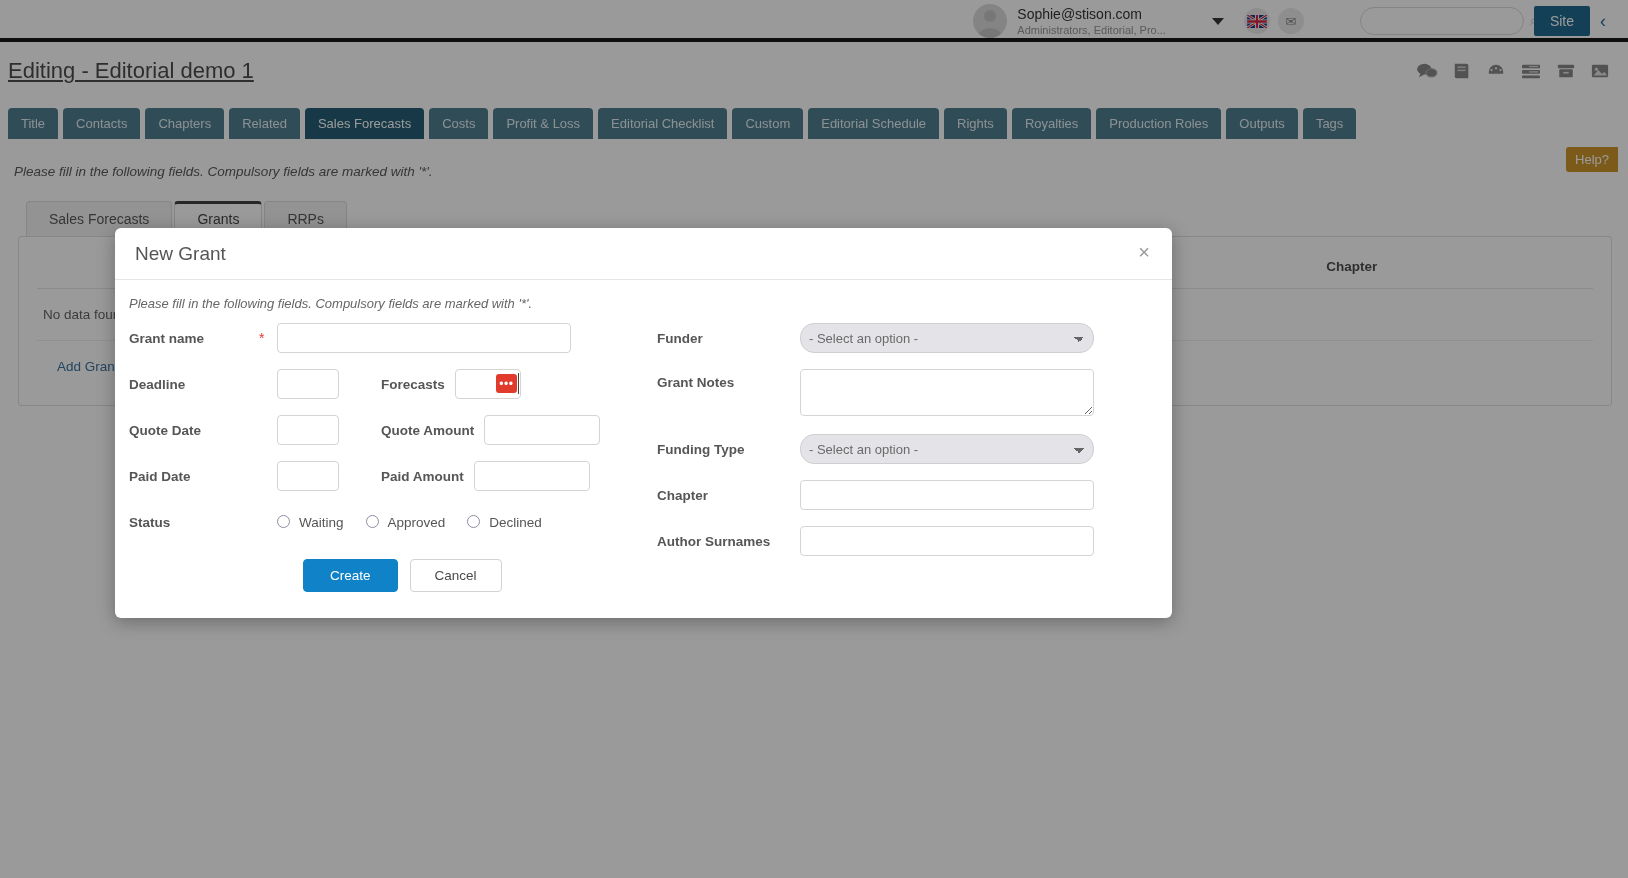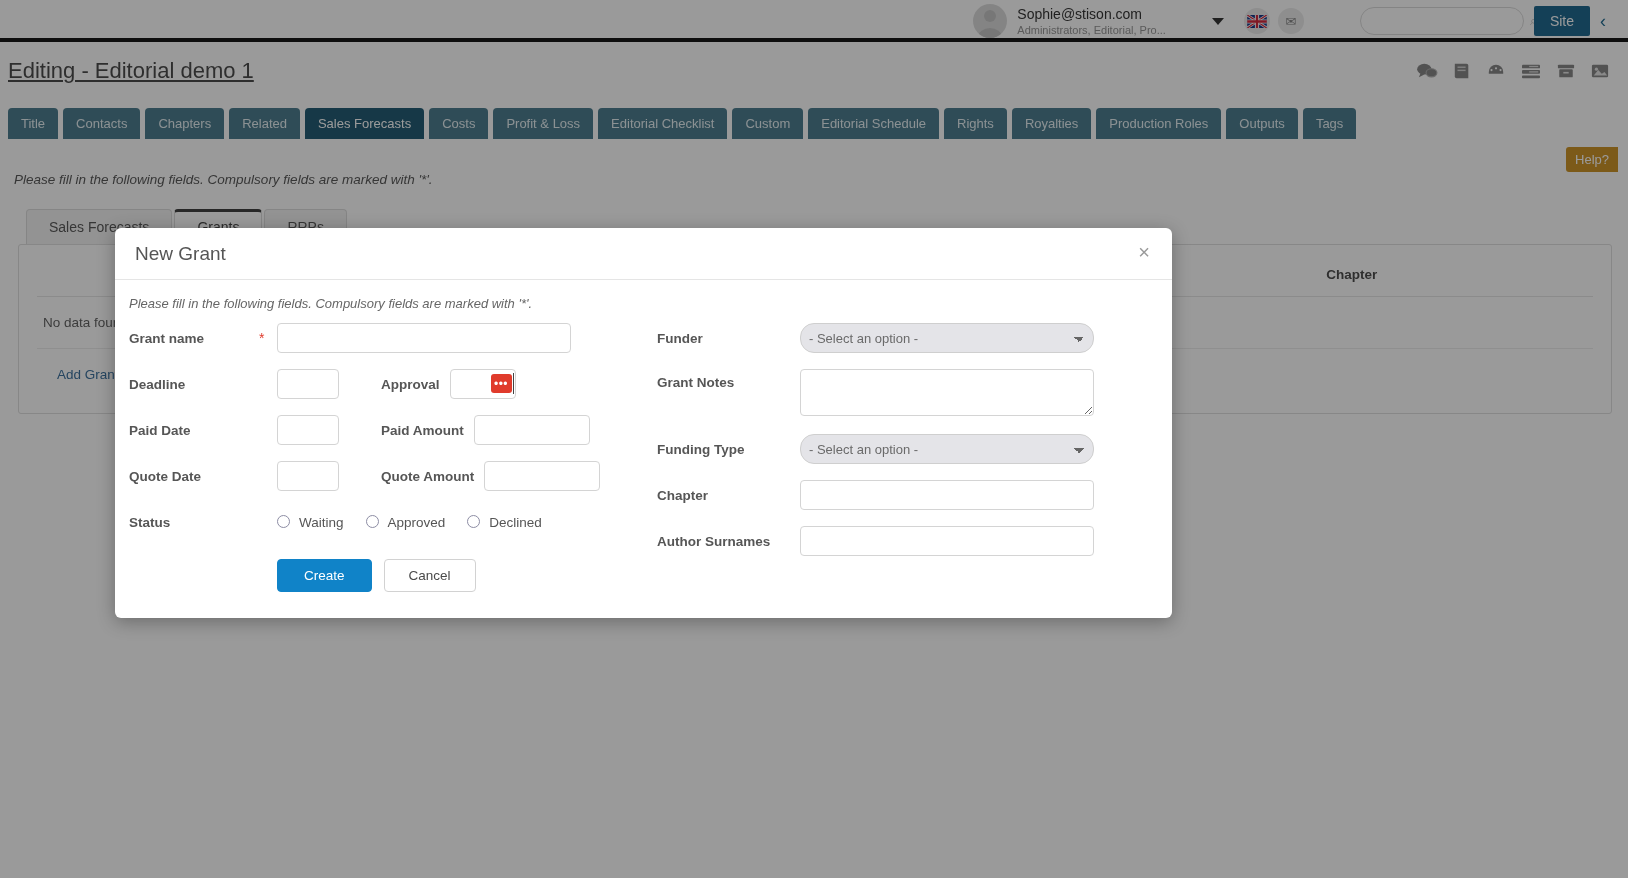--- a/index.html
+++ b/index.html
@@ -116,21 +116,21 @@
   .tab {
     background: #3d7285; color: #e3eef2;
     font-size: 13px;
     padding: 8px 13px;
     border-radius: 4px 4px 0 0;
     cursor: pointer; white-space: nowrap;
   }
   .tab.active { background: #0f4e68; color: #ffffff; }
 
   
-  .body-area { position: relative; padding: 8px 8px; }
+  .body-area { position: relative; padding: 0 8px; }
   .help-btn {
     position: absolute; right: 10px; top: 8px;
     background: #c98a14; color: #fff;
     font-size: 13px; padding: 5px 9px;
     border-radius: 3px 0 0 3px; cursor: pointer;
   }
   .compulsory-note {
     font-style: italic; font-size: 13.5px; color: #4a4a4a;
     padding: 25px 0 0 6px;
   }
@@ -308,21 +308,21 @@
   .finput.full { width: 294px; }
 
   .modal-actions {
     display: flex; align-items: center; gap: 12px;
     padding: 6px 0 0 148px;
   }
   .btn-create {
     background: #1083c8; color: #ffffff;
     border: 1px solid #1083c8; border-radius: 4px;
     font-size: 13.5px; font-family: inherit;
-    padding: 8px 26px; cursor: pointer;
+    padding: 8px 26px; cursor: pointer; margin-left: 26px;
   }
   .btn-cancel {
     background: #ffffff; color: #4a4a4a;
     border: 1px solid #d2d2d2; border-radius: 4px;
     font-size: 13.5px; font-family: inherit;
     padding: 8px 24px; cursor: pointer;
   }
 </style>
 </head>
 <body>
@@ -465,41 +465,41 @@
       <div class="frow">
         <label class="flabel">Grant name</label>
         <span class="req-star">*</span>
         <input class="finput grant-name" type="text" placeholder="" style="">
       </div>
 
       <div class="frow">
         <label class="flabel">Deadline</label>
         <span class="req-star"></span>
         <input class="finput date" type="text" style="">
-        <label class="inline-label">Approval</label>
+        <label class="inline-label">Forecasts</label>
         <span class="approval-wrap">
           <input class="finput approval" type="text" style="">
           <span class="approval-badge">•••</span>
           <span class="approval-caret"></span>
         </span>
       </div>
 
       <div class="frow">
+        <label class="flabel">Quote Date</label>
+        <span class="req-star"></span>
+        <input class="finput date" type="text" style="">
+        <label class="inline-label">Quote Amount</label>
+        <input class="finput amount" type="text" style="">
+      </div>
+
+      <div class="frow">
         <label class="flabel">Paid Date</label>
         <span class="req-star"></span>
         <input class="finput date" type="text" style="">
         <label class="inline-label">Paid Amount</label>
-        <input class="finput amount" type="text" style="">
-      </div>
-
-      <div class="frow">
-        <label class="flabel">Quote Date</label>
-        <span class="req-star"></span>
-        <input class="finput date" type="text" style="">
-        <label class="inline-label">Quote Amount</label>
         <input class="finput amount" type="text" style="">
       </div>
 
       <div class="frow">
         <label class="flabel">Status</label>
         <span class="req-star"></span>
         <div class="radio-group">
           <div class="radio-item">
             <span class="radio-dot"></span>
             <span class="radio-text">Waiting</span>

